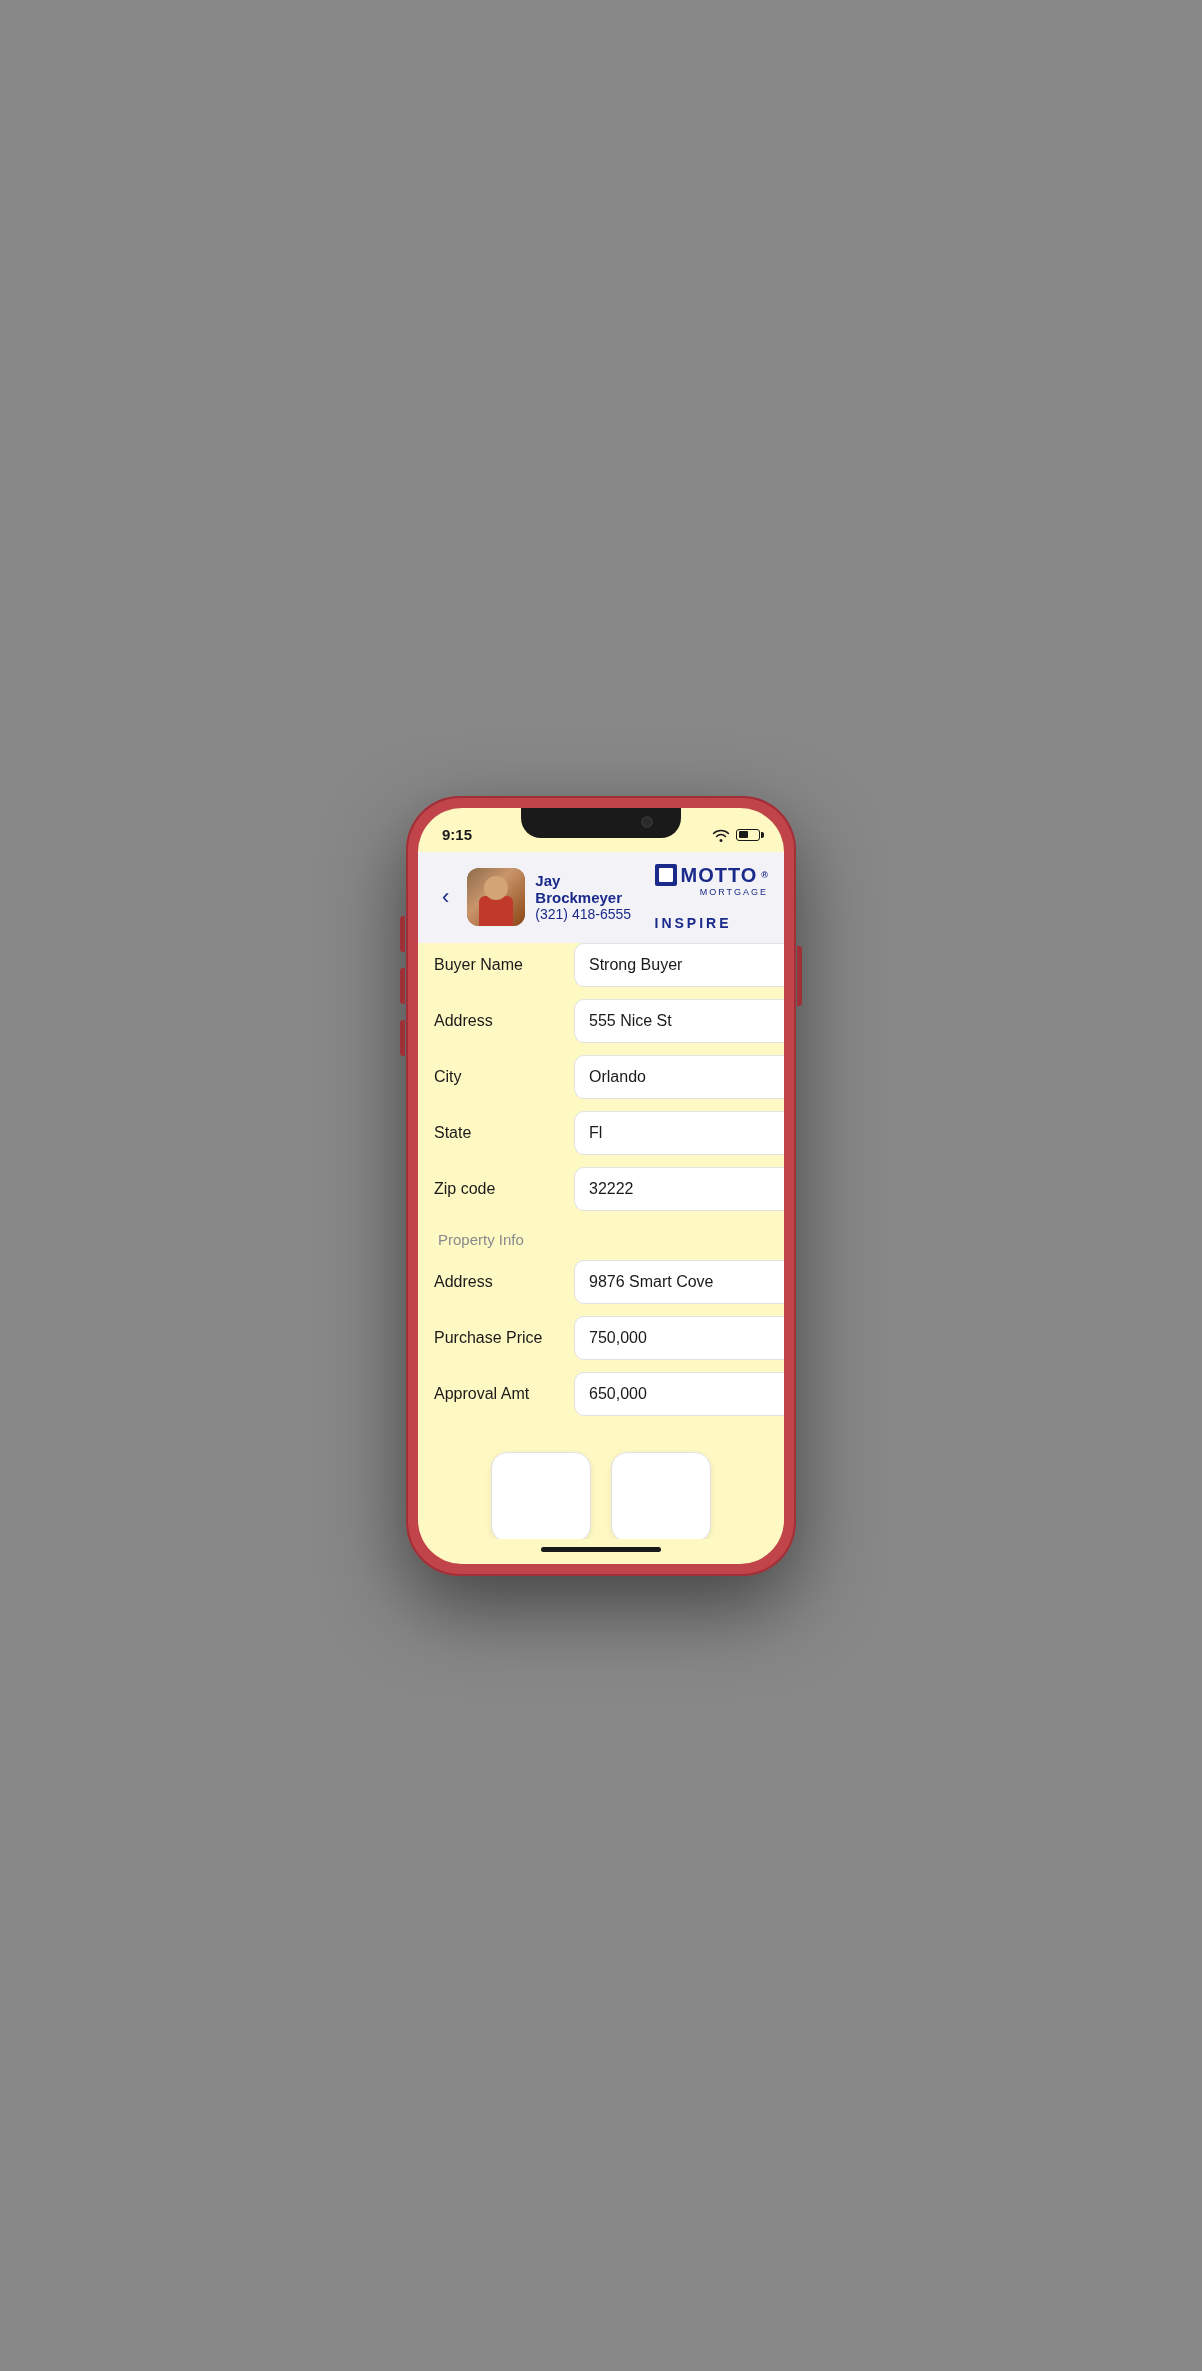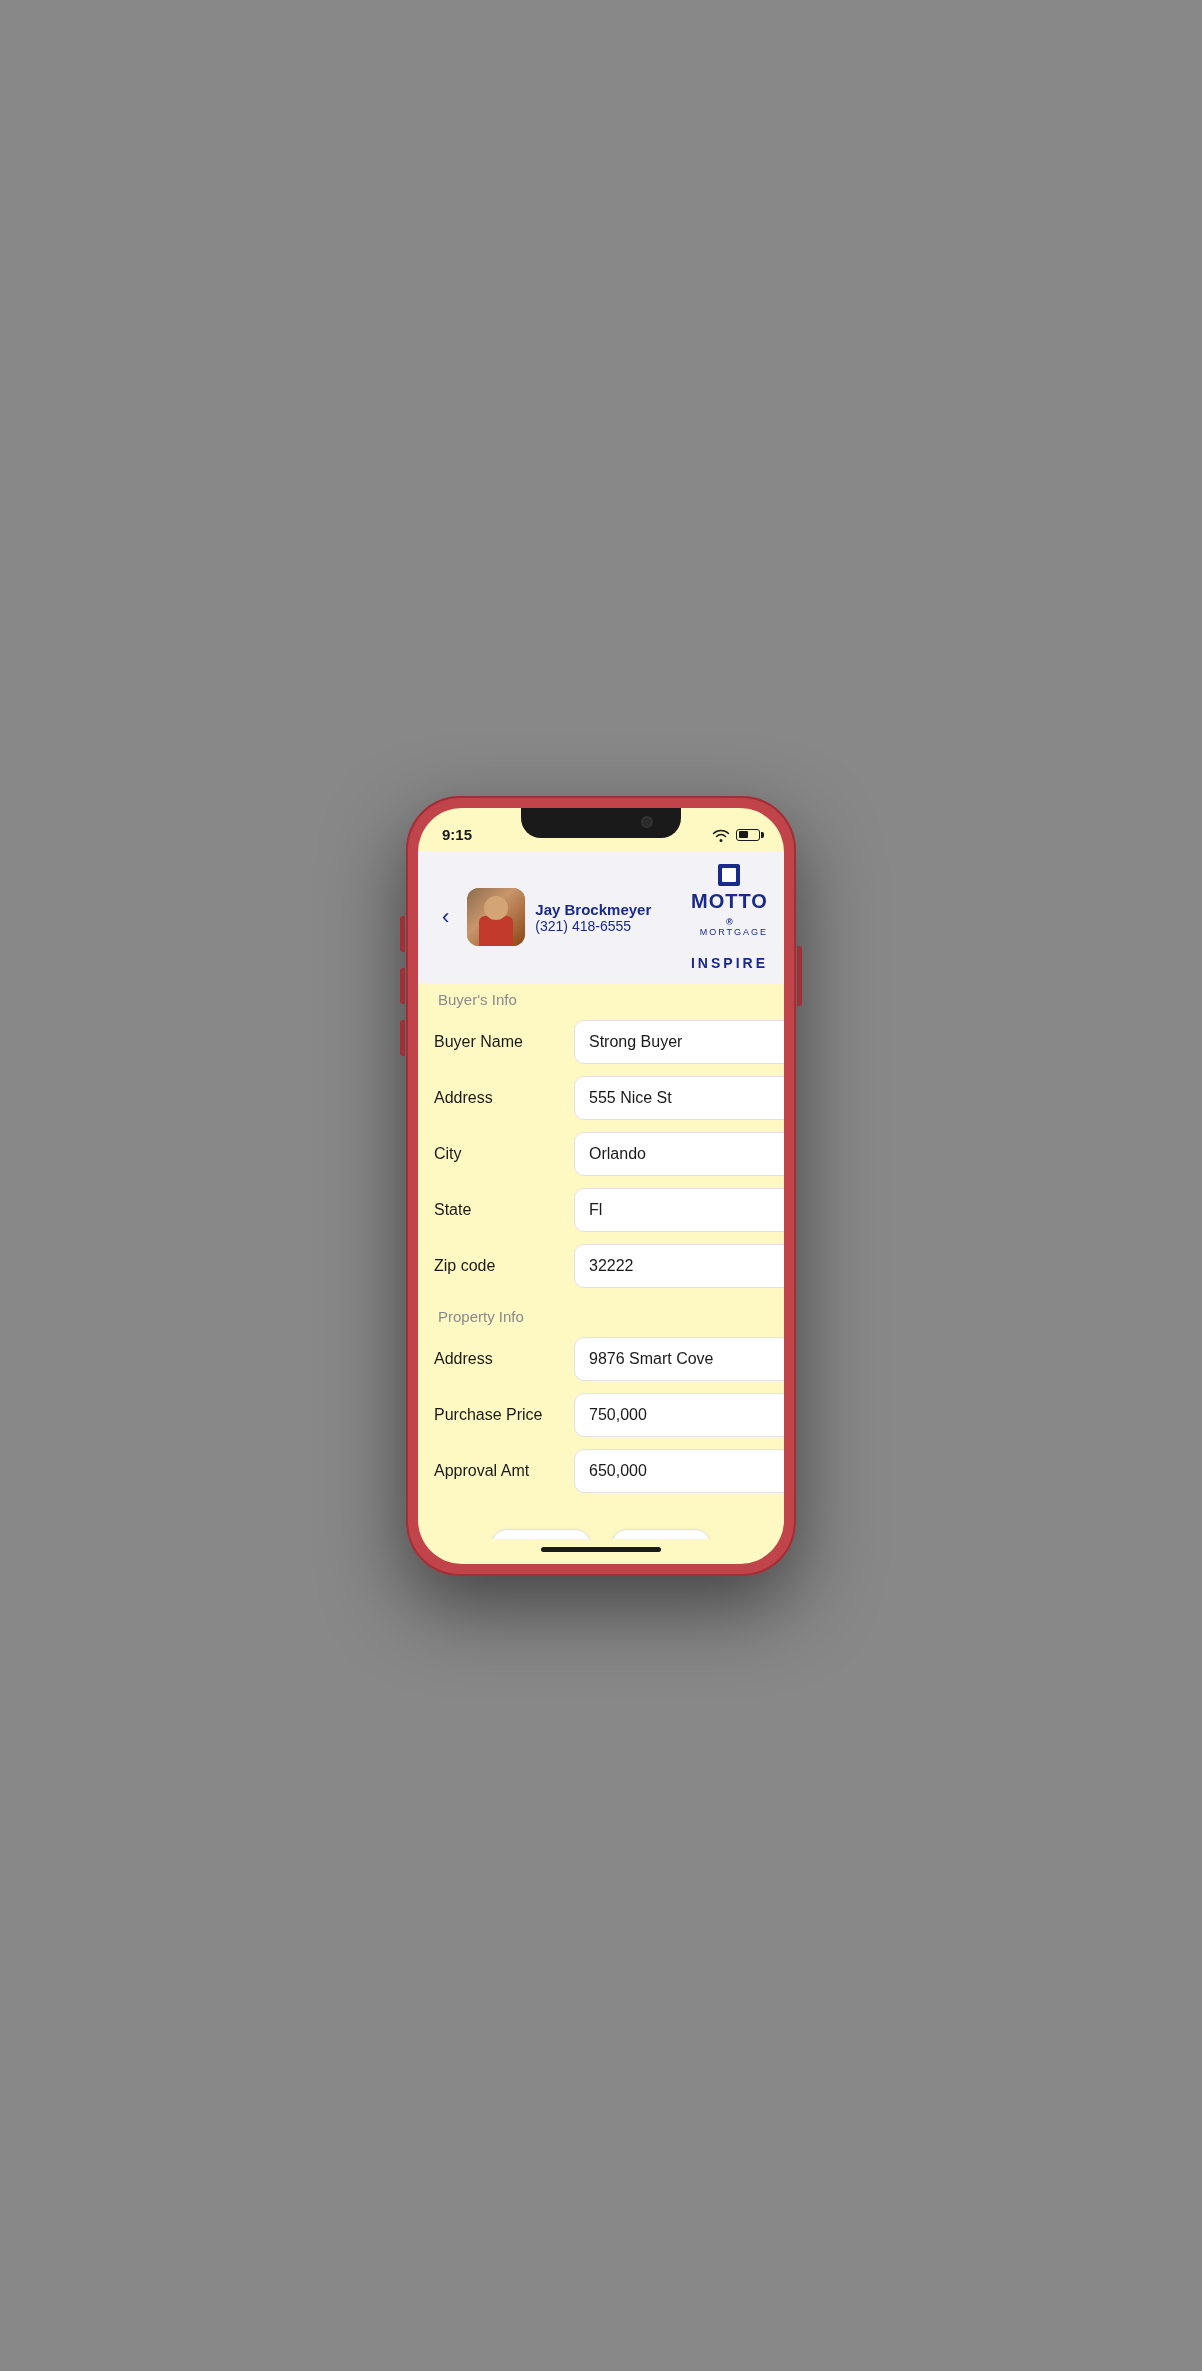--- a/index.html
+++ b/index.html
@@ -217,21 +217,20 @@
       display: flex;
       flex-direction: column;
       align-items: flex-start;
       flex-shrink: 0;
     }
 
     .motto-logo-box {
       display: flex;
       align-items: center;
       gap: 4px;
-      flex-direction: column;
     }
 
     .motto-square {
       width: 22px;
       height: 22px;
       background: #1a2a8a;
       border-radius: 2px;
       display: flex;
       align-items: center;
       justify-content: center;
@@ -399,21 +398,20 @@
             </div>
             <span class="motto-text">MOTTO</span>
             <span style="font-size:9px;color:#1a2a8a;vertical-align:super;font-weight:600;">®</span>
           </div>
           <div class="motto-sub">MORTGAGE</div>
           <div class="motto-inspire">INSPIRE</div>
         </div>
       </div>
 
 
-      <div class="section-label">Buyer's Info</div>
 
       <div class="form-container">
         <div class="form-row">
           <label class="form-label">Buyer Name</label>
           <input class="form-input" type="text" value="Strong Buyer" style="">
         </div>
         <div class="form-row">
           <label class="form-label">Address</label>
           <input class="form-input" type="text" value="555 Nice St" style="">
         </div>

